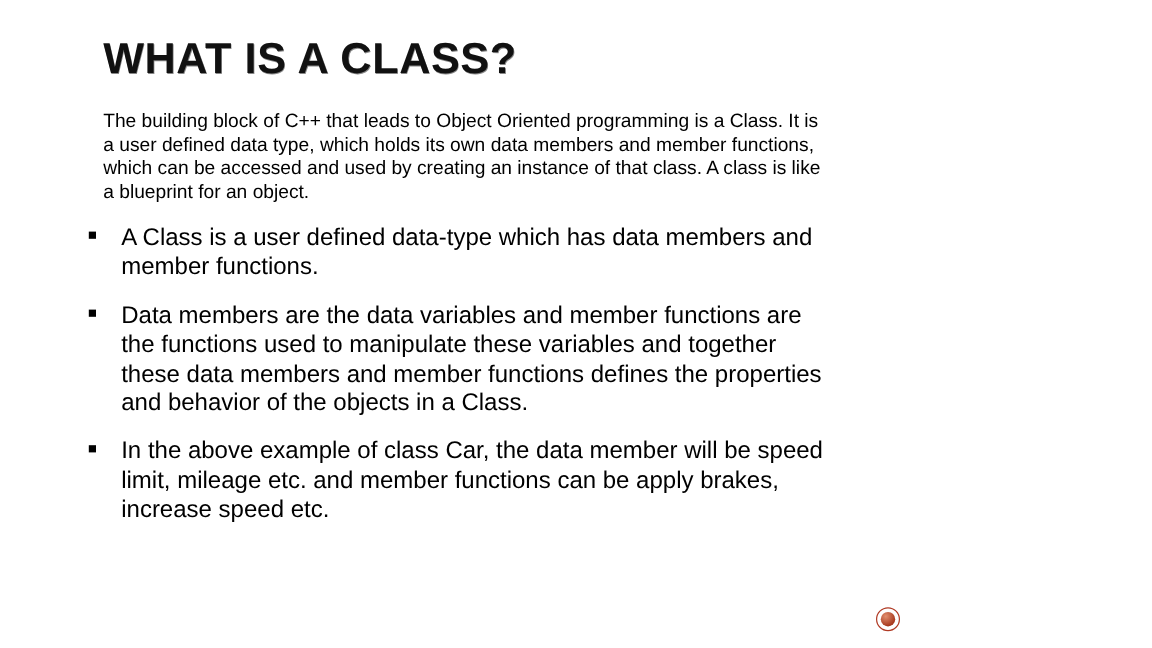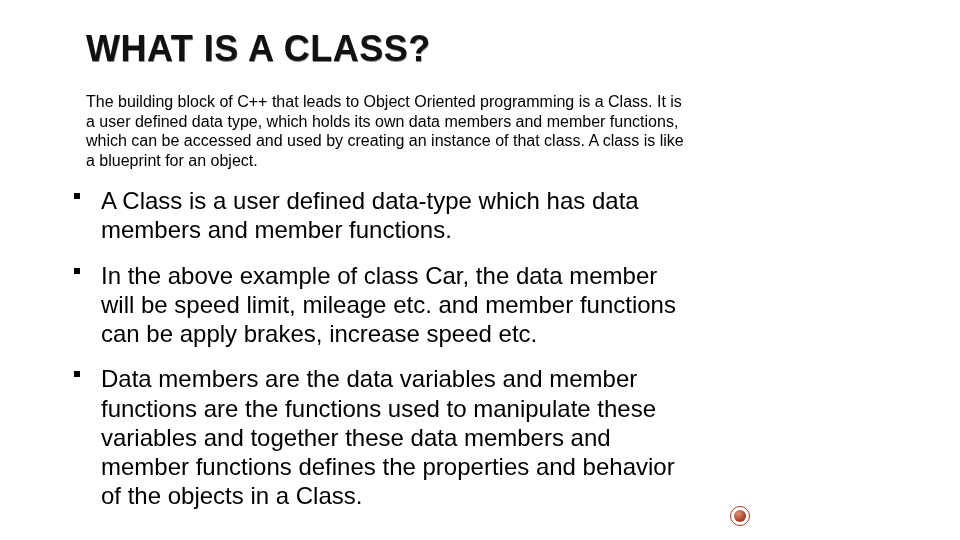--- a/index.html
+++ b/index.html
@@ -33,21 +33,21 @@
     line-height: 1.22;
     margin: 0 0 16px 0;
   }
   ul.bullets {
     list-style: none;
     margin: 0;
     padding: 0;
   }
   ul.bullets li {
     position: relative;
-    font-size: 24px;
+    font-size: 20px;
     line-height: 1.22;
     padding-left: 15px;
     margin: 0 0 16px 0;
   }
   ul.bullets li .marker {
     position: absolute;
     left: -12px;
     top: 7px;
     width: 6px;
     height: 6px;
@@ -85,25 +85,25 @@
 
   <p class="intro">The building block of C++ that leads to Object Oriented programming is a Class. It is a user defined data type, which holds its own data members and member functions, which can be accessed and used by creating an instance of that class. A class is like a blueprint for an object.</p>
 
   <ul class="bullets">
     <li>
       <span class="marker"></span>
       <span>A Class is a user defined data-type which has data members and member functions.</span>
     </li>
     <li>
       <span class="marker"></span>
-      <span>In the above example of class Car, the data member will be speed limit, mileage etc. and member functions can be apply brakes, increase speed etc.</span>
+      <span>Data members are the data variables and member functions are the functions used to manipulate these variables and together these data members and member functions defines the properties and behavior of the objects in a Class.</span>
     </li>
     <li>
       <span class="marker"></span>
-      <span>Data members are the data variables and member functions are the functions used to manipulate these variables and together these data members and member functions defines the properties and behavior of the objects in a Class.</span>
+      <span>In the above example of class Car, the data member will be speed limit, mileage etc. and member functions can be apply brakes, increase speed etc.</span>
     </li>
   </ul>
 
   <div class="corner-badge" title="circle-dot-icon">
     <div class="outer"></div>
     <div class="inner"></div>
   </div>
 
 </div>
 

